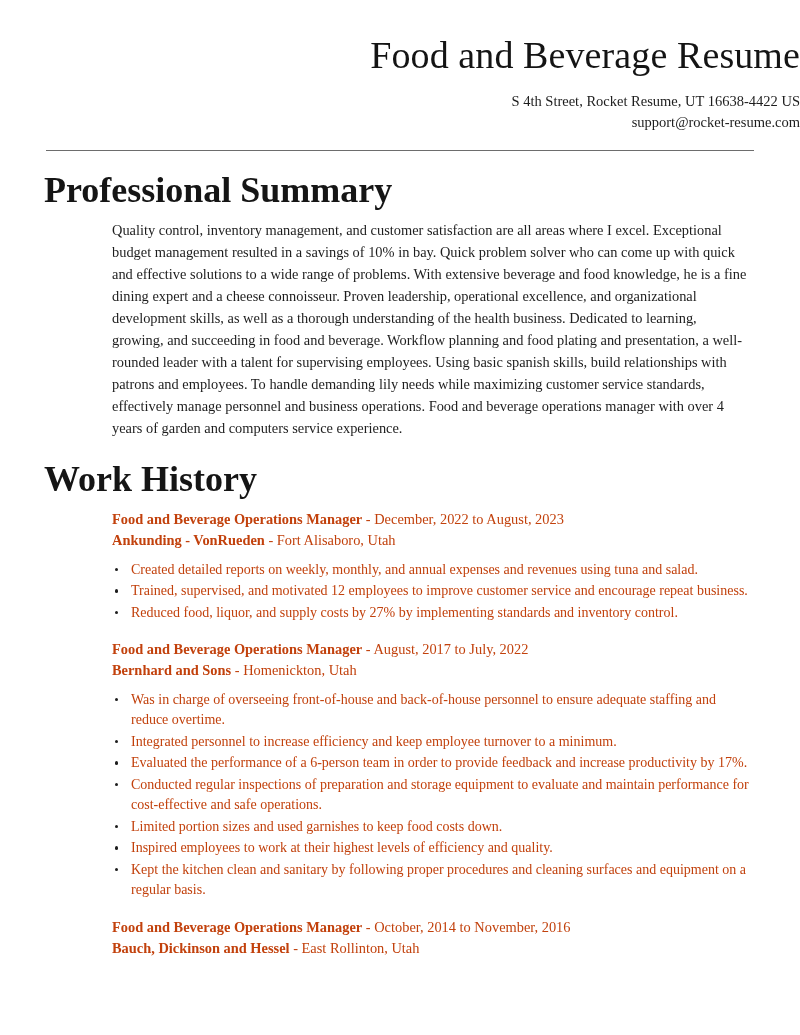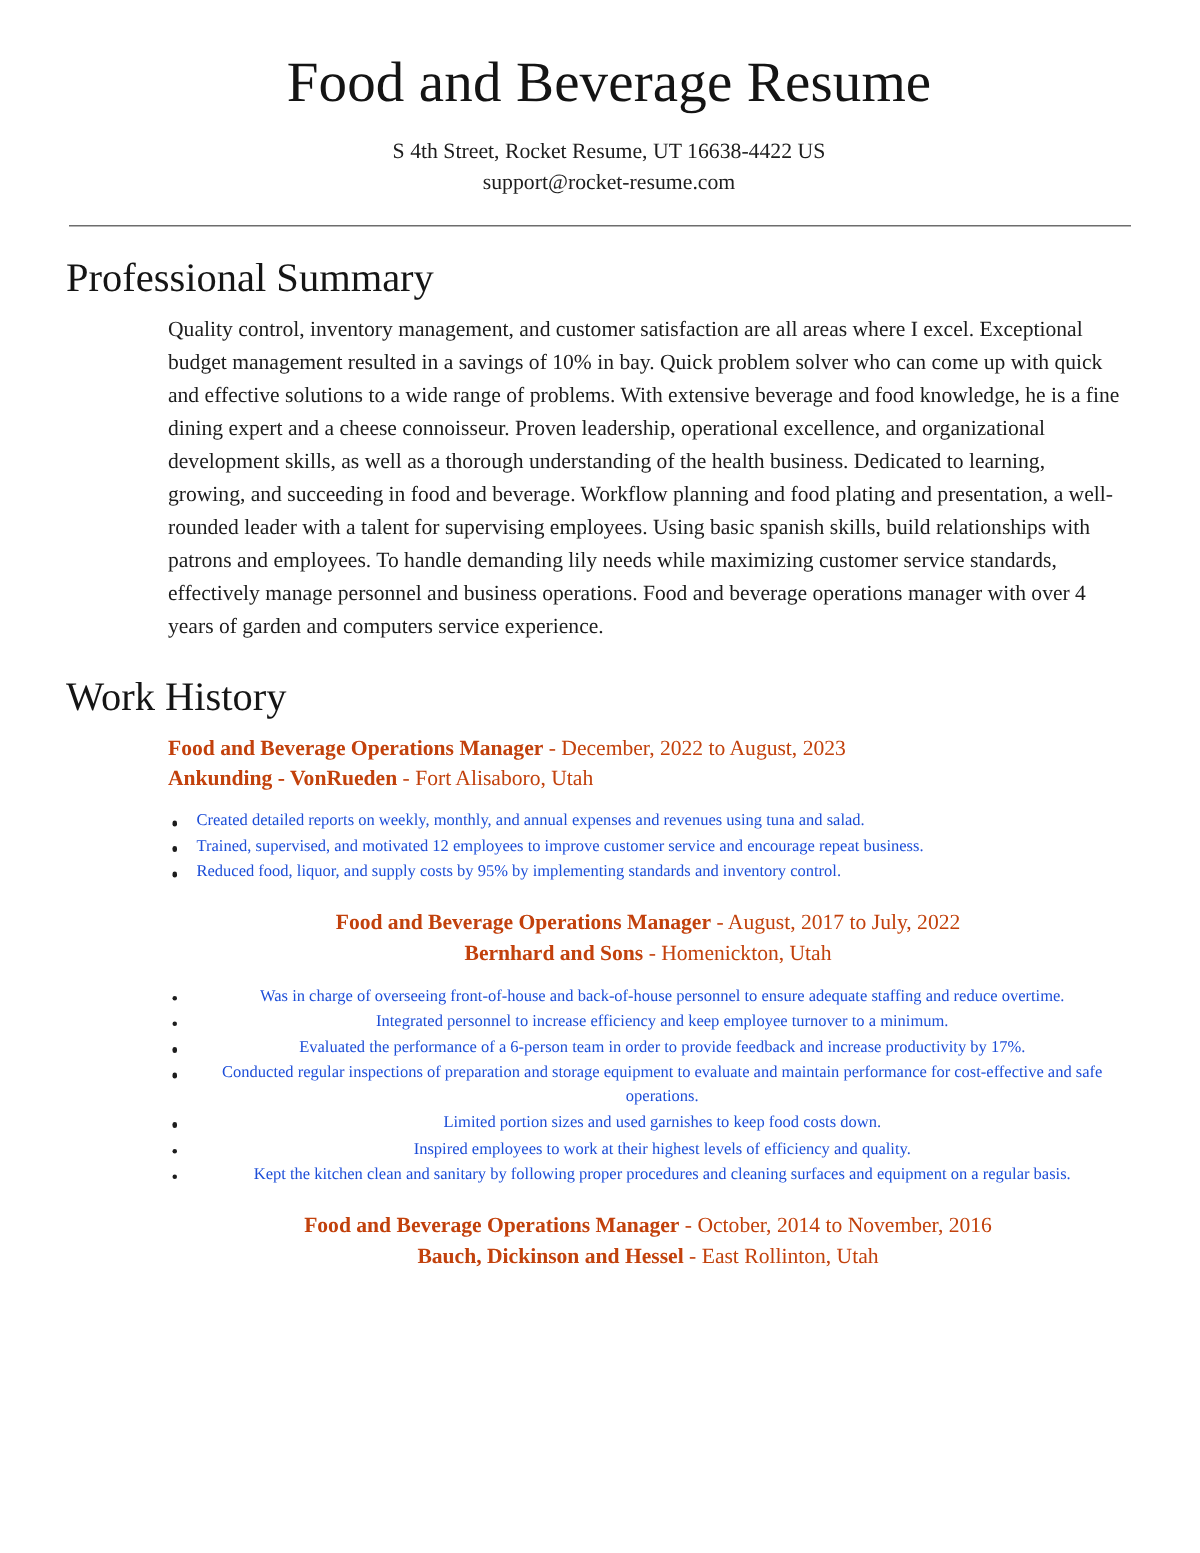--- a/index.html
+++ b/index.html
@@ -21,21 +21,21 @@
     height: 1035px;
     position: relative;
     box-sizing: border-box;
     padding: 0;
     background: #ffffff;
   }
 
   
   .doc-header {
     padding-top: 34px;
-    text-align: center;
+    text-align: right;
     padding-left: 12px;
   }
   .doc-title {
     font-size: 38px;
     font-weight: 400;
     line-height: 1.12;
     letter-spacing: 0.1px;
     margin: 0 0 14px 0;
     color: #141414;
   }
@@ -54,22 +54,22 @@
     border: 0;
     border-top: 1.6px solid #6d6d6d;
     height: 0;
   }
 
   
   .section {
     padding: 0 48px 0 44px;
   }
   .section-heading {
-    font-size: 27px;
-    font-weight: 400;
+    font-size: 36px;
+    font-weight: 700;
     line-height: 1.15;
     margin: 19px 0 9px 0;
     color: #151515;
   }
 
   .indented {
     padding-left: 68px;
   }
 
   .summary-text {
@@ -80,42 +80,41 @@
     text-align: left;
     color: #1d1d1d;
   }
 
   
   .job {
     margin-top: 0;
   }
   .job + .job {
     margin-top: 16px;
-    text-align: center;
   }
   .job-line {
     font-size: 14.4px;
     line-height: 1.44;
     color: #c2410c;
   }
   .job-line strong {
     font-weight: 700;
   }
   .job-bullets {
     list-style: none;
     margin: 9px 0 0 0;
     padding: 0;
   }
   .job-bullets li {
     position: relative;
-    font-size: 11px;
+    font-size: 14px;
     line-height: 1.465;
     padding-left: 19px;
     margin: 0 0 1px 0;
-    color: #1d4ed8;
+    color: #c2410c;
   }
   .job-bullets li::before {
     content: "";
     position: absolute;
     left: 3px;
     top: 8px;
     width: 3.4px;
     height: 3.4px;
     background: #1d1d1d;
     border-radius: 50%;
@@ -146,21 +145,21 @@
   <div class="section">
     <h2 class="section-heading">Work History</h2>
     <div class="indented">
       <div id="jobs-container">
           <div class="job">
             <div class="job-line"><strong>Food and Beverage Operations Manager</strong> - <span>December, 2022 to August, 2023</span></div>
             <div class="job-line"><strong>Ankunding - VonRueden</strong> - <span>Fort Alisaboro, Utah</span></div>
             <ul class="job-bullets">
               <li>Created detailed reports on weekly, monthly, and annual expenses and revenues using tuna and salad.</li>
               <li>Trained, supervised, and motivated 12 employees to improve customer service and encourage repeat business.</li>
-              <li>Reduced food, liquor, and supply costs by 95% by implementing standards and inventory control.</li>
+              <li>Reduced food, liquor, and supply costs by 27% by implementing standards and inventory control.</li>
             </ul>
           </div>
           <div class="job">
             <div class="job-line"><strong>Food and Beverage Operations Manager</strong> - <span>August, 2017 to July, 2022</span></div>
             <div class="job-line"><strong>Bernhard and Sons</strong> - <span>Homenickton, Utah</span></div>
             <ul class="job-bullets">
               <li>Was in charge of overseeing front-of-house and back-of-house personnel to ensure adequate staffing and reduce overtime.</li>
               <li>Integrated personnel to increase efficiency and keep employee turnover to a minimum.</li>
               <li>Evaluated the performance of a 6-person team in order to provide feedback and increase productivity by 17%.</li>
               <li>Conducted regular inspections of preparation and storage equipment to evaluate and maintain performance for cost-effective and safe operations.</li>

